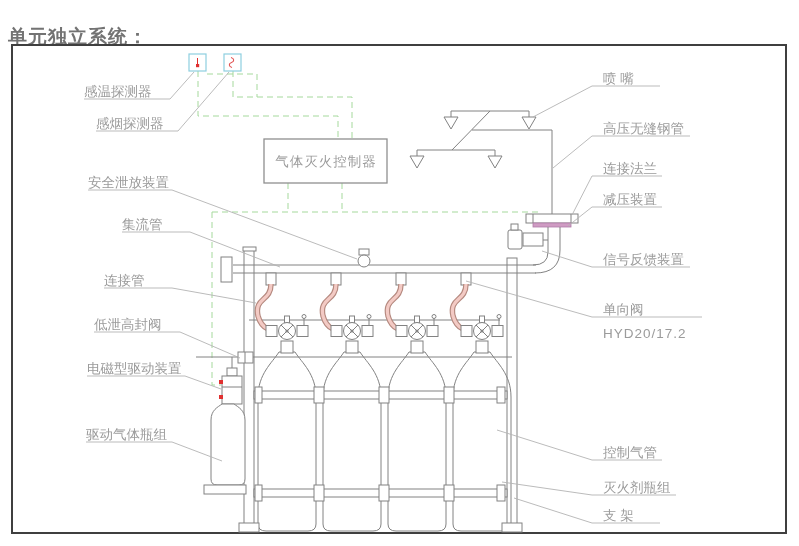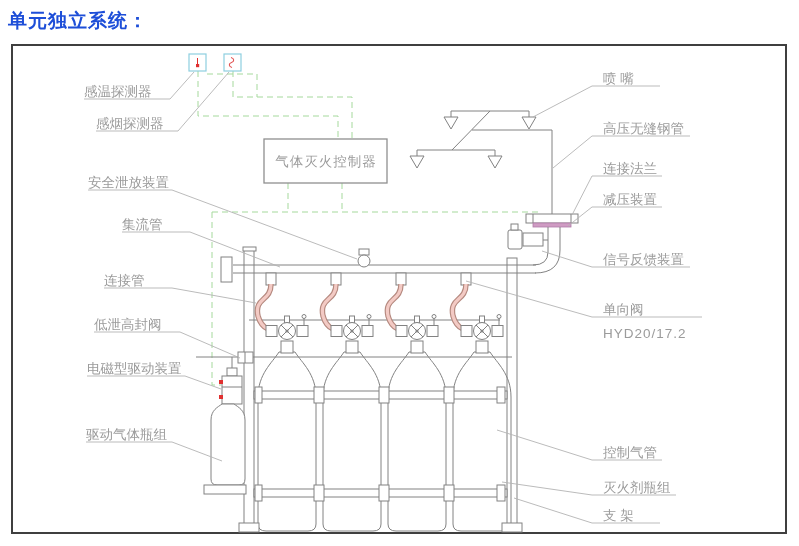--- a/index.html
+++ b/index.html
@@ -1,18 +1,18 @@
 <!DOCTYPE html>
 <html><head>
 <meta charset="utf-8">
 <style>
   html,body{margin:0;padding:0;background:#ffffff;}
   #stage{position:relative;width:799px;height:546px;background:#fff;overflow:hidden;
          font-family:"Liberation Sans","DejaVu Sans",sans-serif;}
-  #title{position:absolute;left:8px;top:8px;font-size:19px;font-weight:bold;color:#1d4ed8;letter-spacing:1px;}
+  #title{position:absolute;left:8px;top:24px;font-size:19px;font-weight:bold;color:#737373;letter-spacing:1px;}
   svg{position:absolute;left:0;top:0;}
   svg text{font-family:"Liberation Sans","DejaVu Sans",sans-serif;font-size:13.5px;fill:#9b9b9b;}
   .cad{stroke:#828282;fill:none;stroke-width:1;}
   .cadw{stroke:#828282;fill:#ffffff;stroke-width:1;}
   .leader{stroke:#b3b3b3;stroke-width:0.9;fill:none;}
   .dash{stroke:#a5d99c;stroke-width:1;fill:none;stroke-dasharray:6 4;}
 </style>
 </head>
 <body>
 

